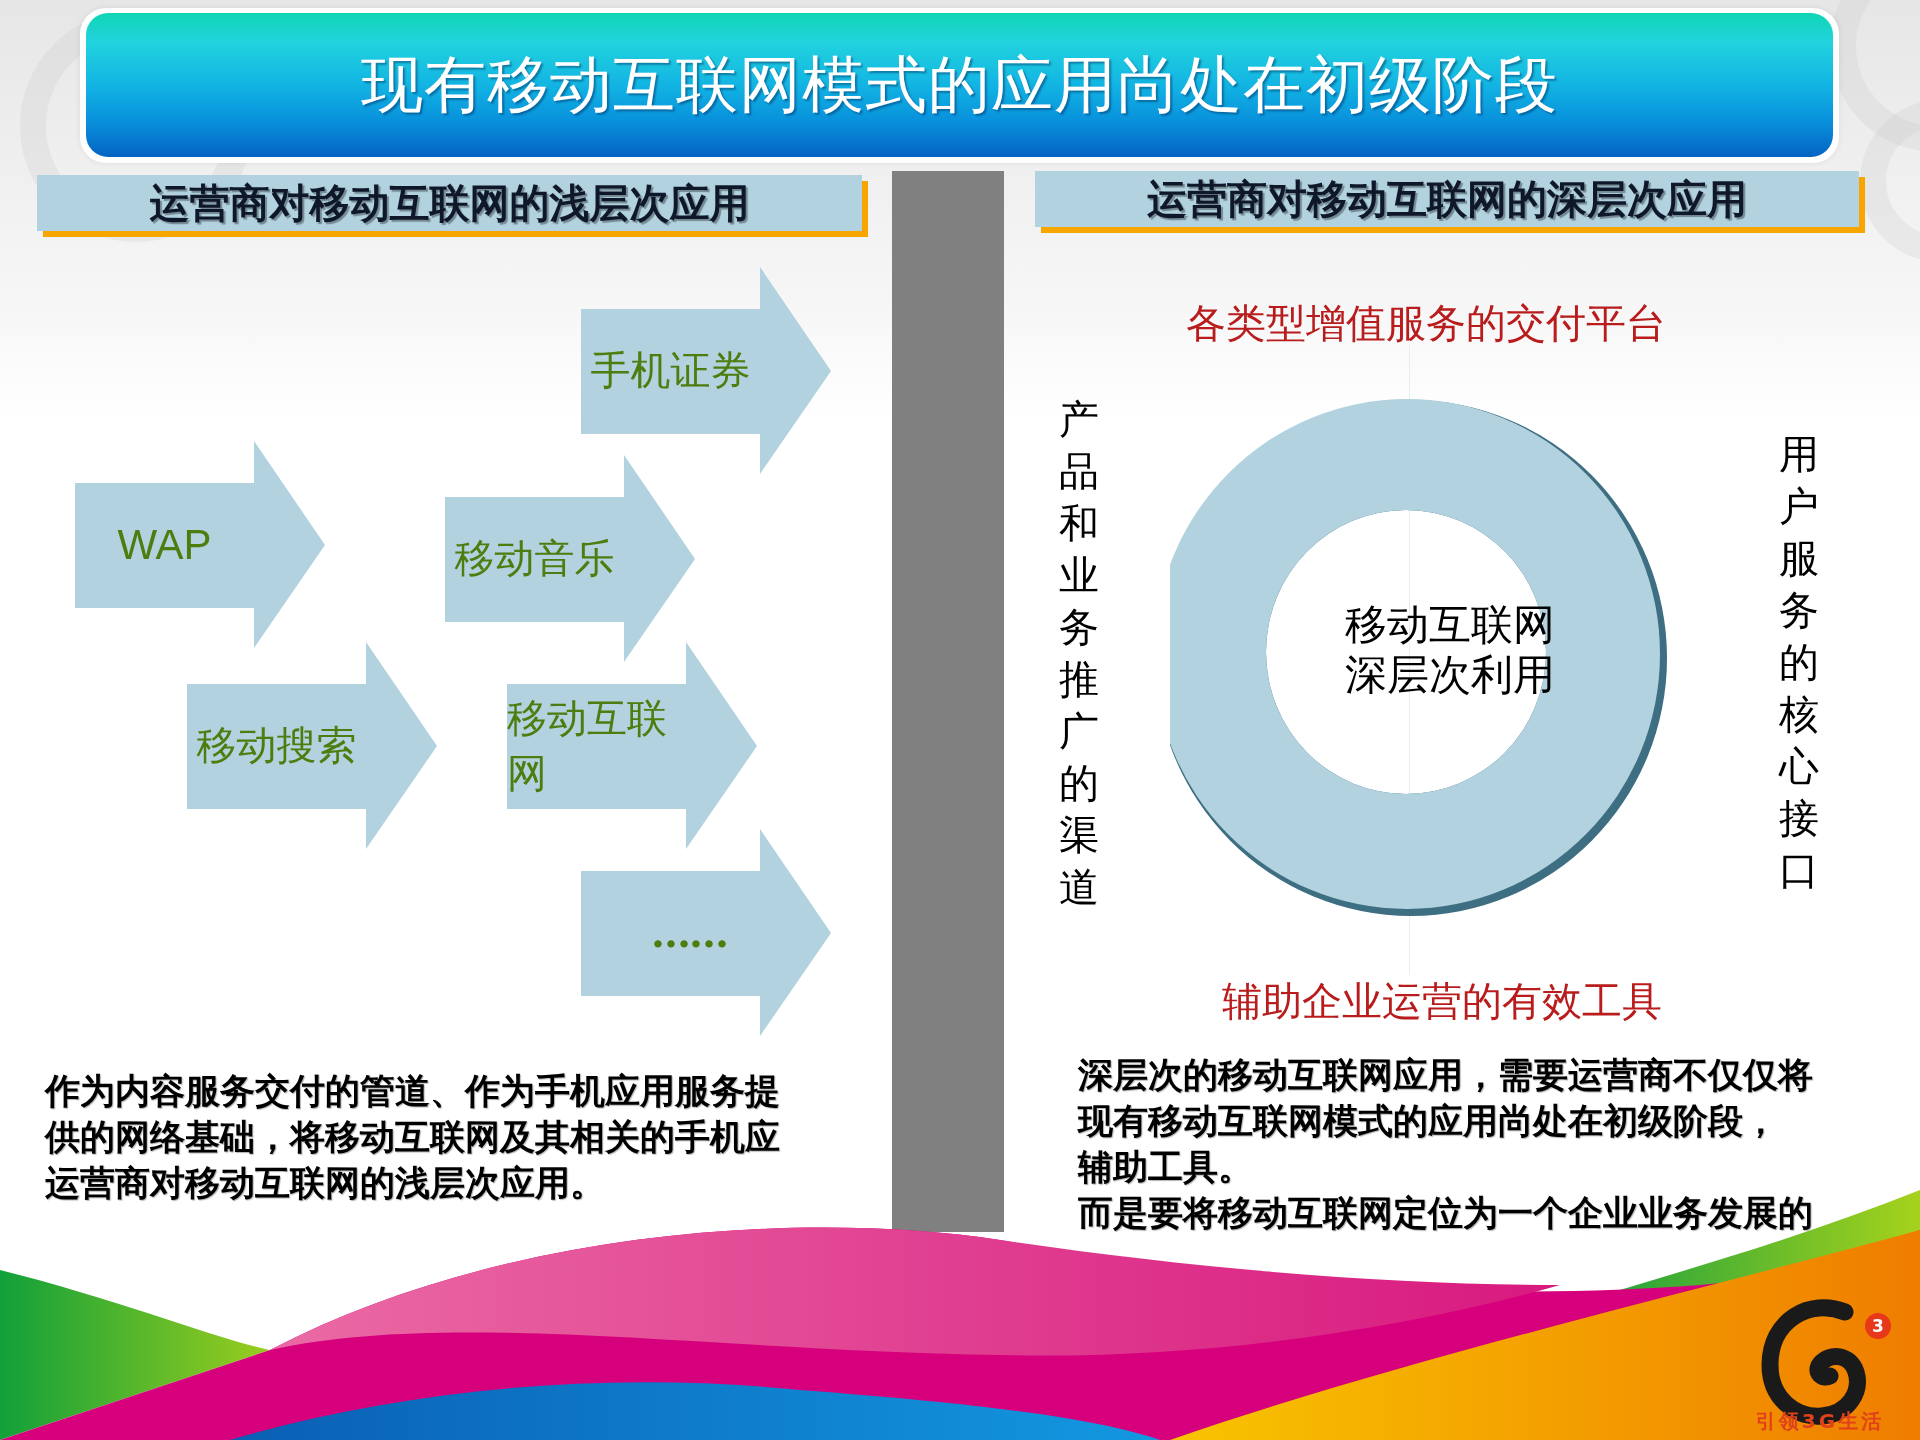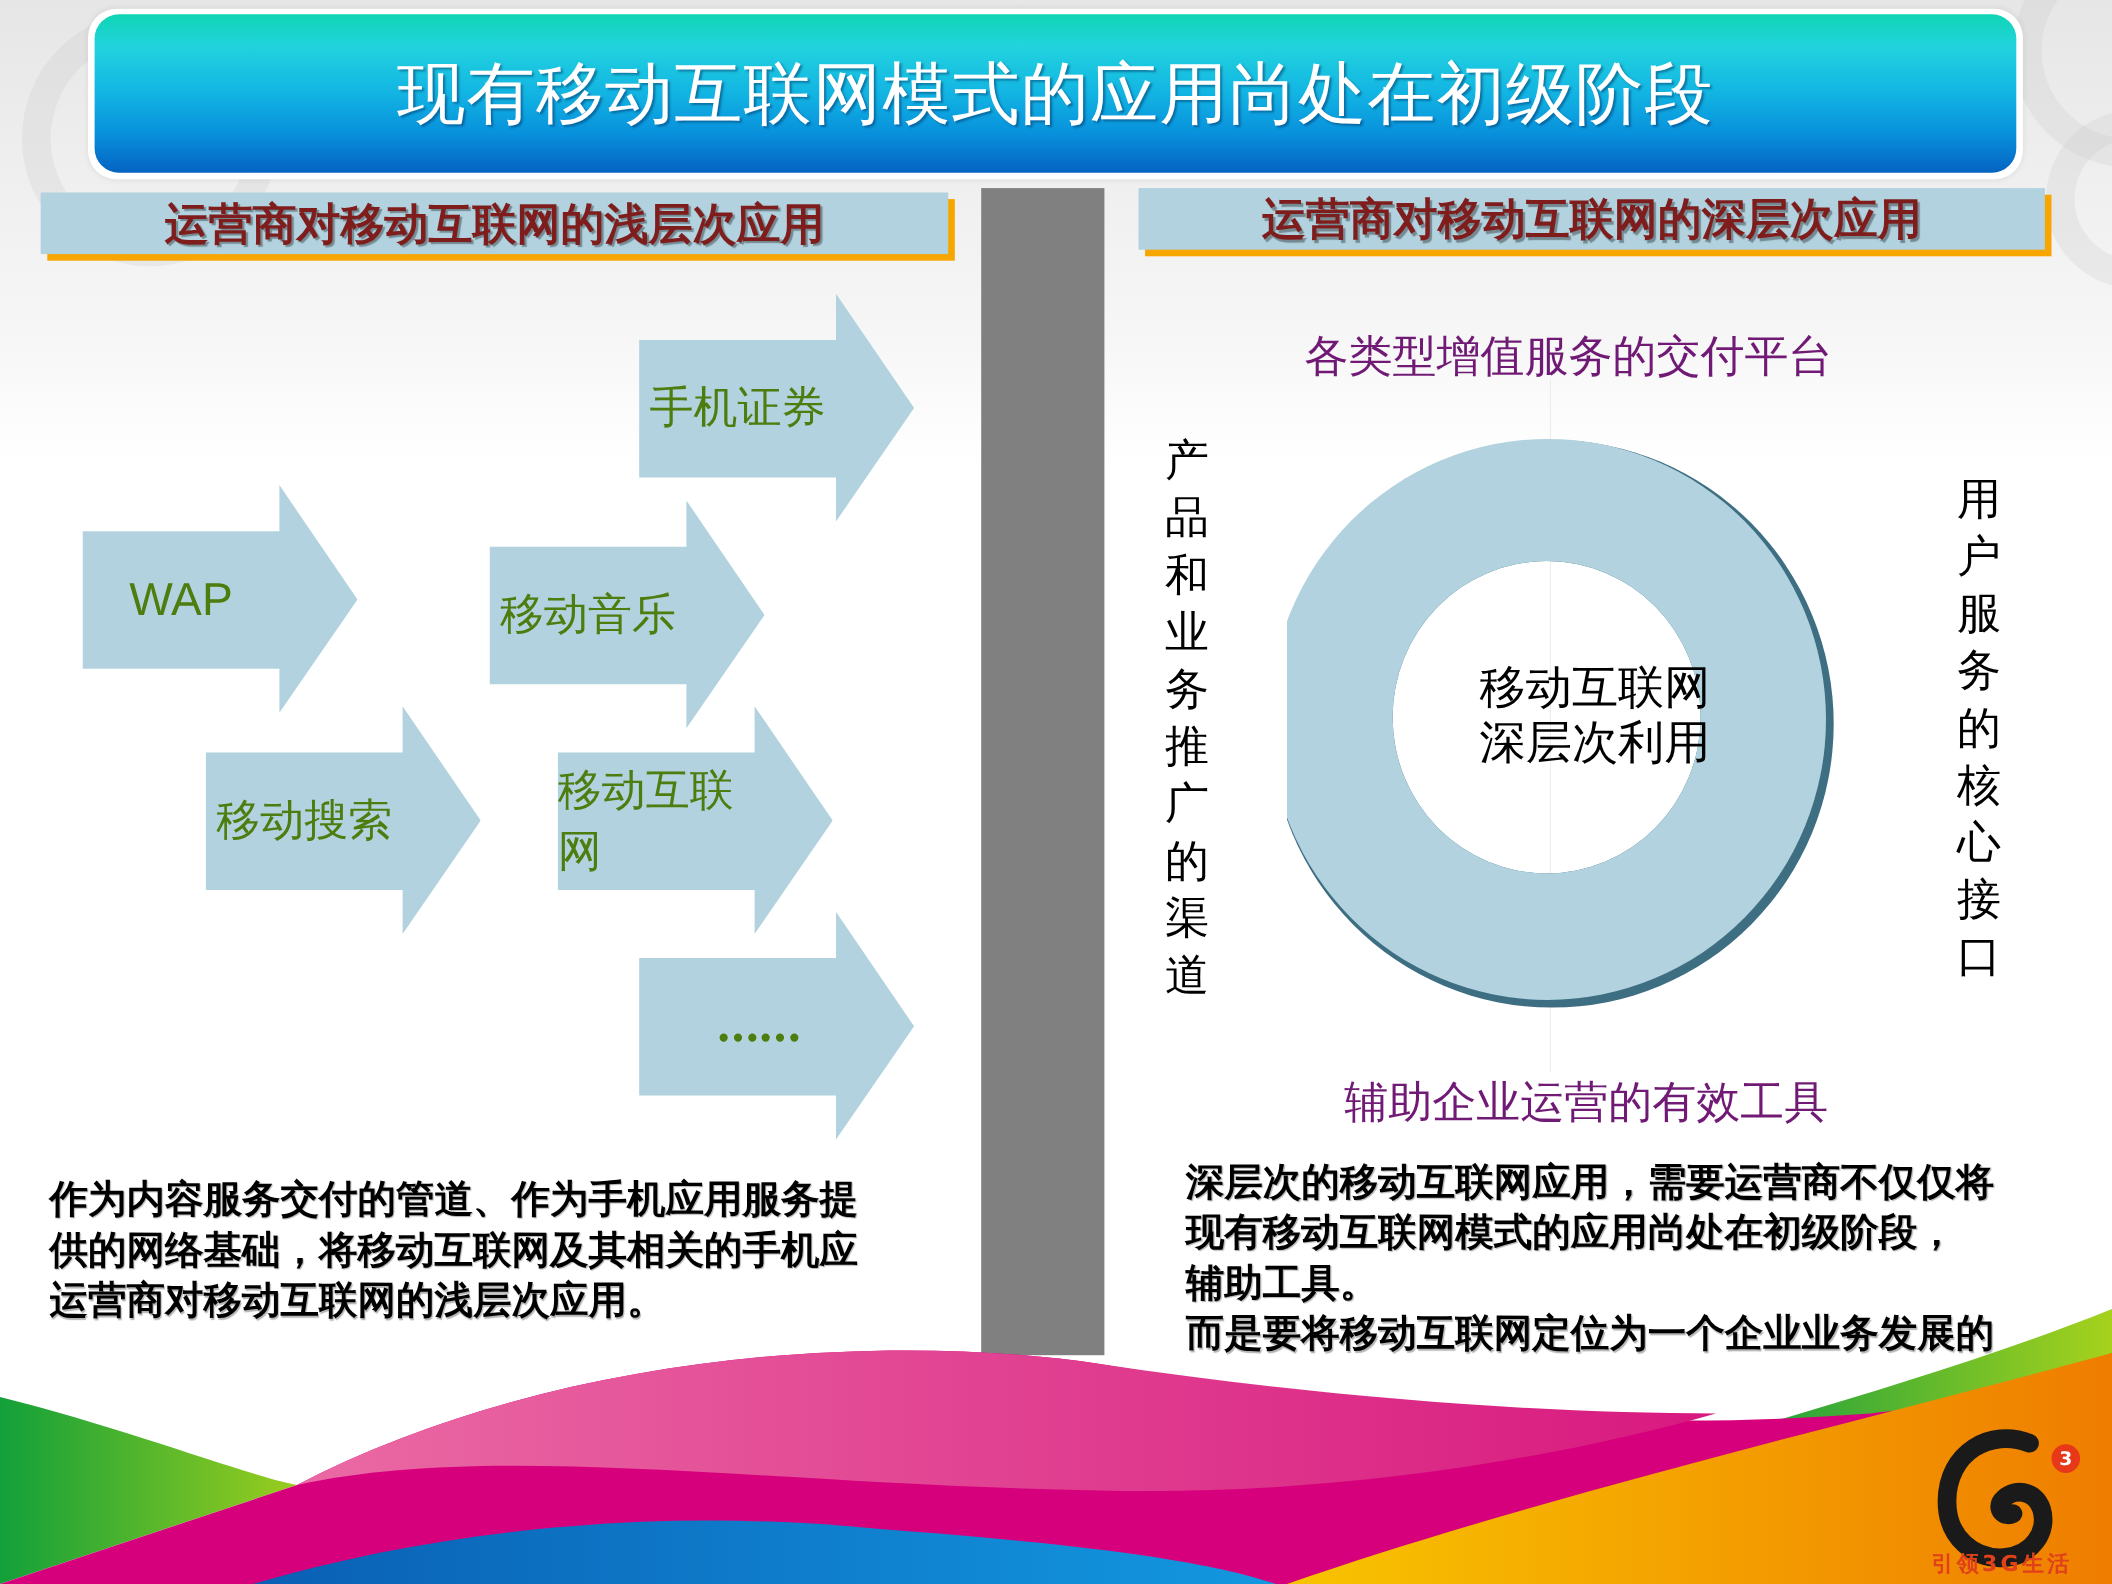--- a/index.html
+++ b/index.html
@@ -8,31 +8,31 @@
     background:linear-gradient(180deg,#e6e6e6 0px,#efefef 160px,#f6f6f6 300px,#ffffff 420px,#ffffff 100%);}
   .bg-swirl{position:absolute;border-radius:50%;border:26px solid rgba(200,200,200,0.25);}
   .header{position:absolute;left:80px;top:8px;width:1759px;height:155px;background:#fff;border-radius:26px;
     box-shadow:0 0 6px rgba(0,0,0,0.08);}
   .header-inner{position:absolute;left:6px;top:5px;right:6px;bottom:6px;border-radius:22px;
     background:linear-gradient(180deg,#0fd5b3 0%,#22d3de 20%,#12b4e3 50%,#0891dc 75%,#0463c2 100%);
     display:flex;align-items:center;justify-content:center;}
   .header-title{color:#fff;font-family:"DejaVu Sans","Liberation Sans",sans-serif;font-weight:normal;font-size:62px;
     letter-spacing:1px;text-shadow:2px 2px 2px rgba(0,40,90,0.45);}
   .sec-label{position:absolute;height:56px;background:#b1d2de;display:flex;align-items:center;justify-content:center;
-    box-shadow:6px 6px 0 #f7a600;font-family:"DejaVu Sans","Liberation Sans",sans-serif;font-weight:bold;font-size:40px;color:#7f1d1d;
+    box-shadow:6px 6px 0 #f7a600;font-family:"DejaVu Sans","Liberation Sans",sans-serif;font-weight:bold;font-size:40px;color:#0f172a;
     text-shadow:2px 2px 1px rgba(0,0,0,0.35);}
   .divider{position:absolute;left:892px;top:171px;width:112px;height:1061px;background:#808080;}
   .arrow{position:absolute;width:250px;height:207px;}
   .arrow svg{position:absolute;left:0;top:0;}
   .arrow-label{position:absolute;left:0;top:0;width:179px;height:207px;display:flex;align-items:center;justify-content:center;
     font-size:40px;color:#4d7c0f;}
   .arrow-label.sans{font-family:"Liberation Sans","DejaVu Sans",sans-serif;font-size:42px;}
   .body-text{position:absolute;font-family:"DejaVu Sans","Liberation Sans",sans-serif;font-weight:bold;font-size:35px;line-height:46px;color:#000;
     text-shadow:1px 1px 1px rgba(0,0,0,0.3);}
-  .serif-label{position:absolute;font-size:40px;color:#701a75;white-space:nowrap;}
+  .serif-label{position:absolute;font-size:40px;color:#b91c1c;white-space:nowrap;}
   .vertical{position:absolute;font-size:40px;color:#000;width:50px;text-align:center;line-height:52px;}
   .ring{position:absolute;}
   .ring-text{position:absolute;left:1290px;top:600px;width:320px;text-align:center;font-size:42px;line-height:50px;color:#000;}
   .thin-line{position:absolute;background:#e8eef0;width:1px;}
   .logo{position:absolute;left:1750px;top:1290px;width:150px;height:150px;}
   .logo-tag{position:absolute;left:1740px;top:1408px;width:160px;text-align:center;font-family:"DejaVu Sans","Liberation Sans",sans-serif;
     font-weight:bold;font-size:20px;color:#e0401a;letter-spacing:3px;}
 </style>
 </head>
 <body>

